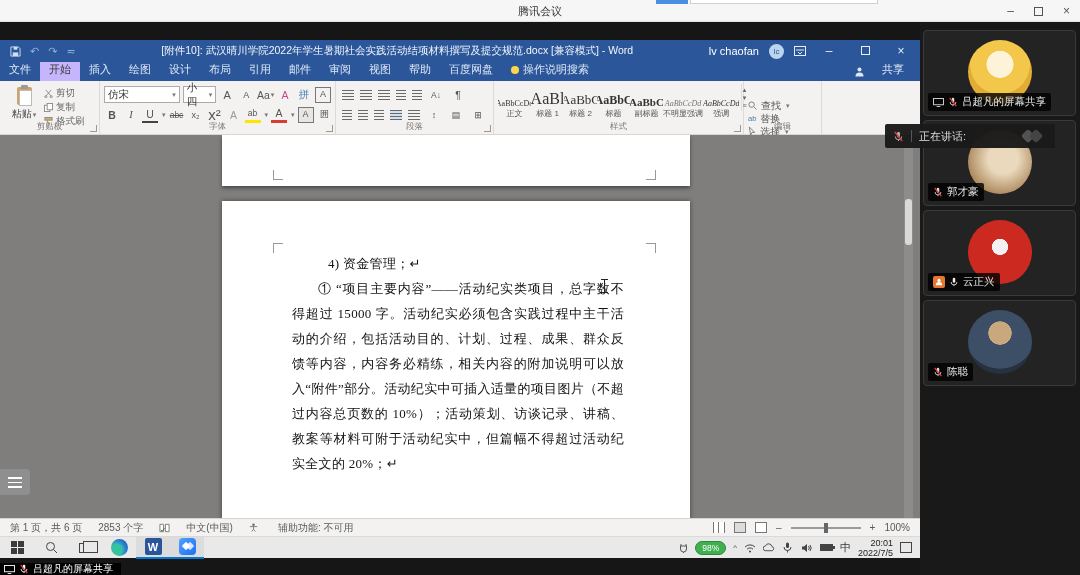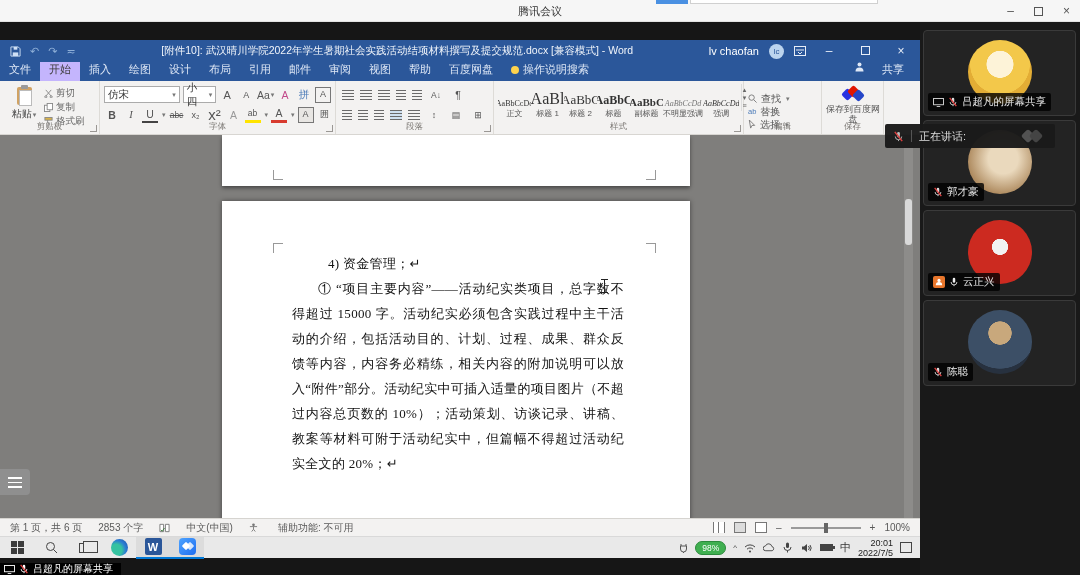--- a/index.html
+++ b/index.html
@@ -34,21 +34,21 @@
     display:flex;align-items:center;justify-content:center}
   .wc{width:26px;text-align:center;color:#e8eef8;font-size:12px}
   .wc-restore{width:9px;height:9px;border:1px solid #e8eef8;display:inline-block}
 
   
   #ribbon-tabs{height:19px;background:#2b579a;display:flex;align-items:flex-end;font-size:11px;color:#dfe8f6}
   .tab{padding:3px 9px 4px;white-space:nowrap}
   .tab.active{background:#c4b5fd;color:#3b3a39}
   .tellme{display:flex;align-items:center;gap:4px;padding:3px 9px 4px}
   .bulb{width:8px;height:8px;border-radius:50%;background:#ffd34d;display:inline-block}
-  #share-btn{margin-left:auto;display:flex;align-items:flex-start;gap:18px;padding:3px 16px 4px}
+  #share-btn{margin-left:auto;display:flex;align-items:flex-end;gap:18px;padding:3px 16px 4px}
 
   
   #ribbon{position:relative;height:54px;background:#f3f2f1;border-bottom:1px solid #d8d6d2;display:flex;
     color:#444}
   .grp{position:relative;border-right:1px solid #dddbd7;padding:4px 4px 13px;height:100%}
   .grp-label{position:absolute;left:0;right:0;bottom:1px;text-align:center;font-size:8.5px;color:#7c7975}
   .launcher{position:absolute;right:2px;bottom:2px;width:7px;height:7px;border-right:1px solid #9a9794;
     border-bottom:1px solid #9a9794}
   .rbtn{display:inline-flex;align-items:center;justify-content:center;font-size:10.5px;color:#555;
     min-width:16px;height:16px;padding:0 1px}
@@ -383,21 +383,21 @@
           </div>
         <div class="gal-scroll">
           <span>▴</span>
           <span>▾</span>
           <span>≡</span>
         </div>
         <div class="grp-label">样式</div>
         <span class="launcher"></span>
       </div>
 
-      <div class="grp" style="width:78px;padding-top:11px">
+      <div class="grp" style="width:78px;padding-top:18px">
         <div class="edit-row">
           <svg width="9" height="9" viewBox="0 0 10 10">
               <circle cx="4" cy="4" r="3" fill="none" stroke="#777"></circle>
               <path d="M6.5 6.5l3 3" stroke="#777"></path>
             </svg>
           <span>查找</span>
           <span class="caret">▾</span>
           </div>
         <div class="edit-row">
           <span style="font-size:7.5px;color:#4a7ab8">ab</span>
@@ -406,31 +406,20 @@
         <div class="edit-row">
           <svg width="8" height="9" viewBox="0 0 8 10">
               <path d="M1 0l6 6H4l-1.5 3z" fill="none" stroke="#777"></path>
             </svg>
           <span>选择</span>
           <span class="caret">▾</span>
           </div>
         <div class="grp-label">编辑</div>
       </div>
 
-      <div class="grp" style="width:62px">
-        <div>
-          <div id="baidu-ic">
-              <i></i>
-              <i></i>
-              <i></i>
-            </div>
-          <div id="save-baidu-label">保存到百度网盘</div>
-        </div>
-        <div class="grp-label">保存</div>
-      </div>
     </div>
 
     <div id="docarea">
       <div class="page-frag">
         <span class="crop bl"></span>
         <span class="crop br"></span>
       </div>
       <div class="page">
         <span class="crop tl"></span>
         <span class="crop tr"></span>

